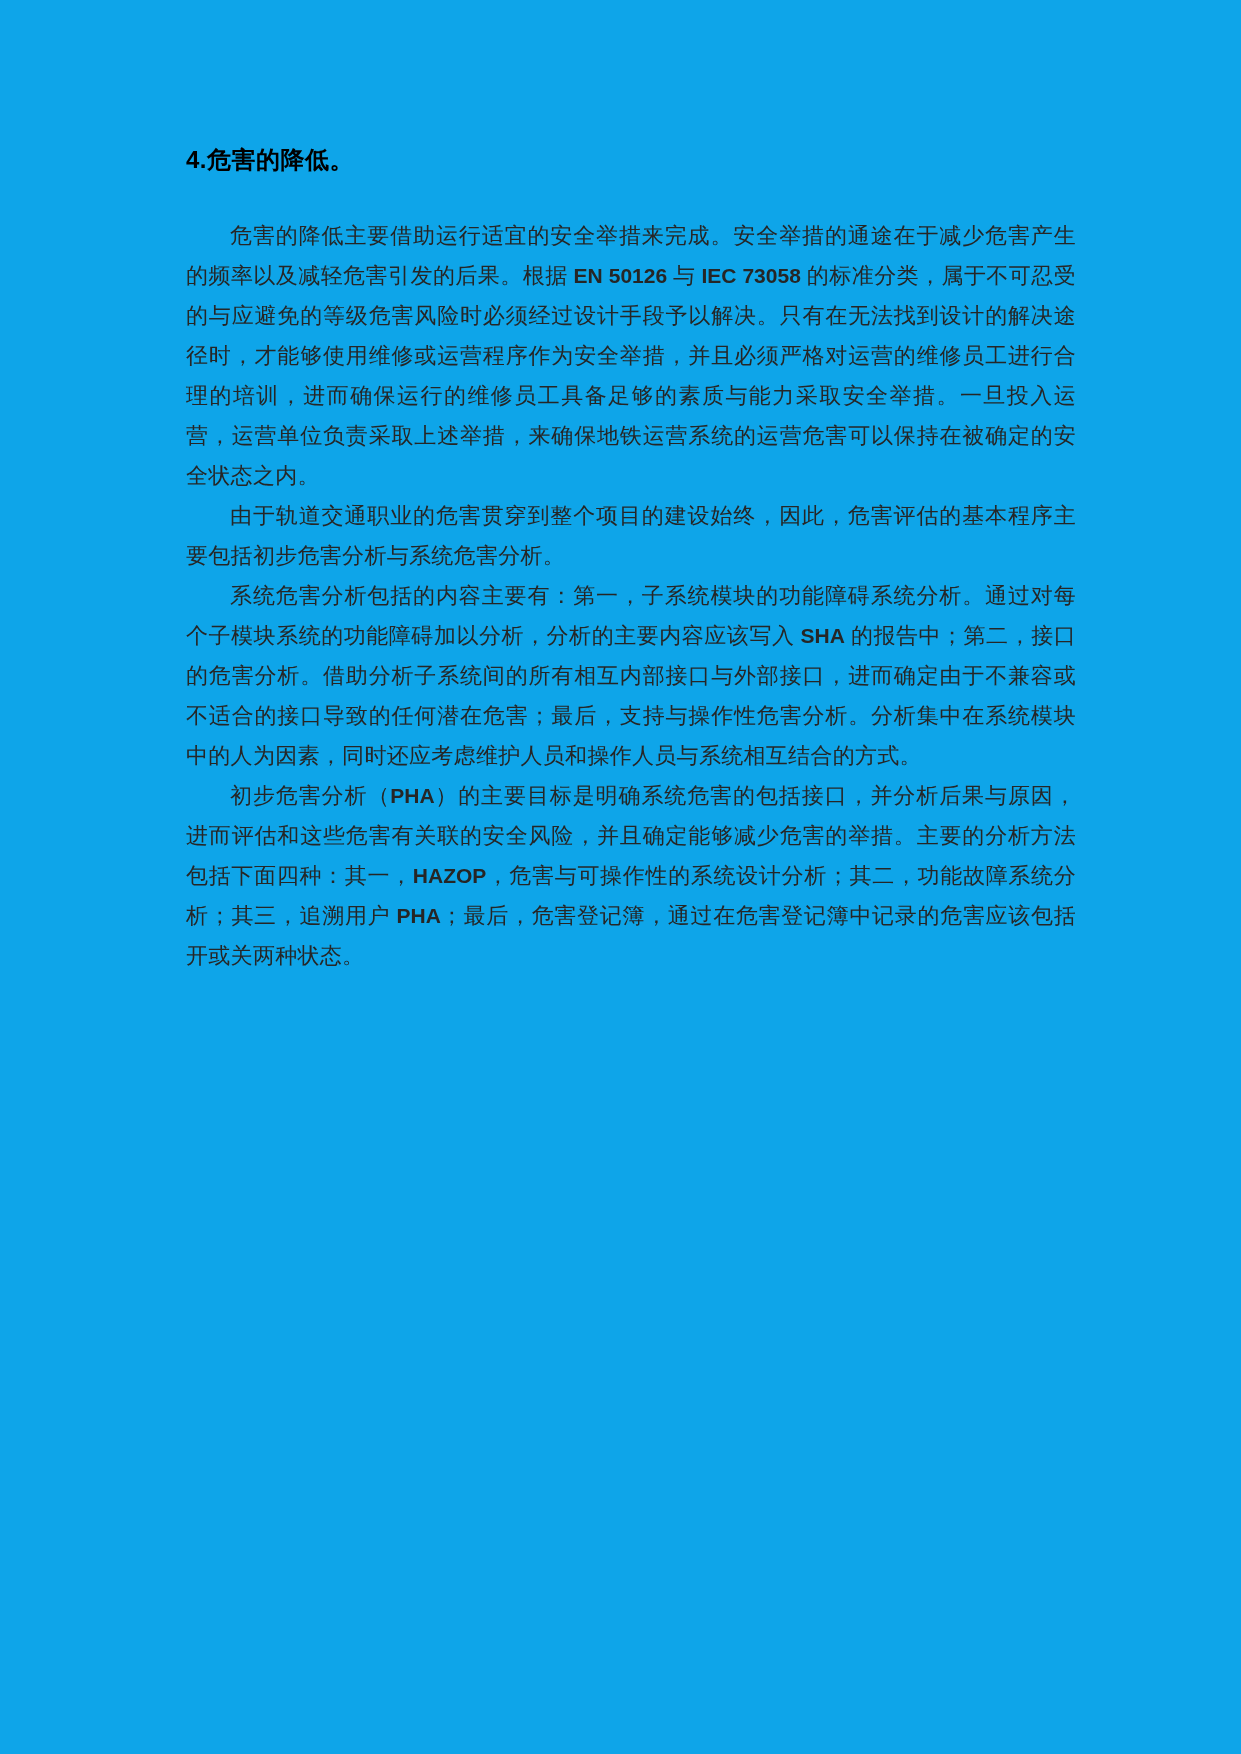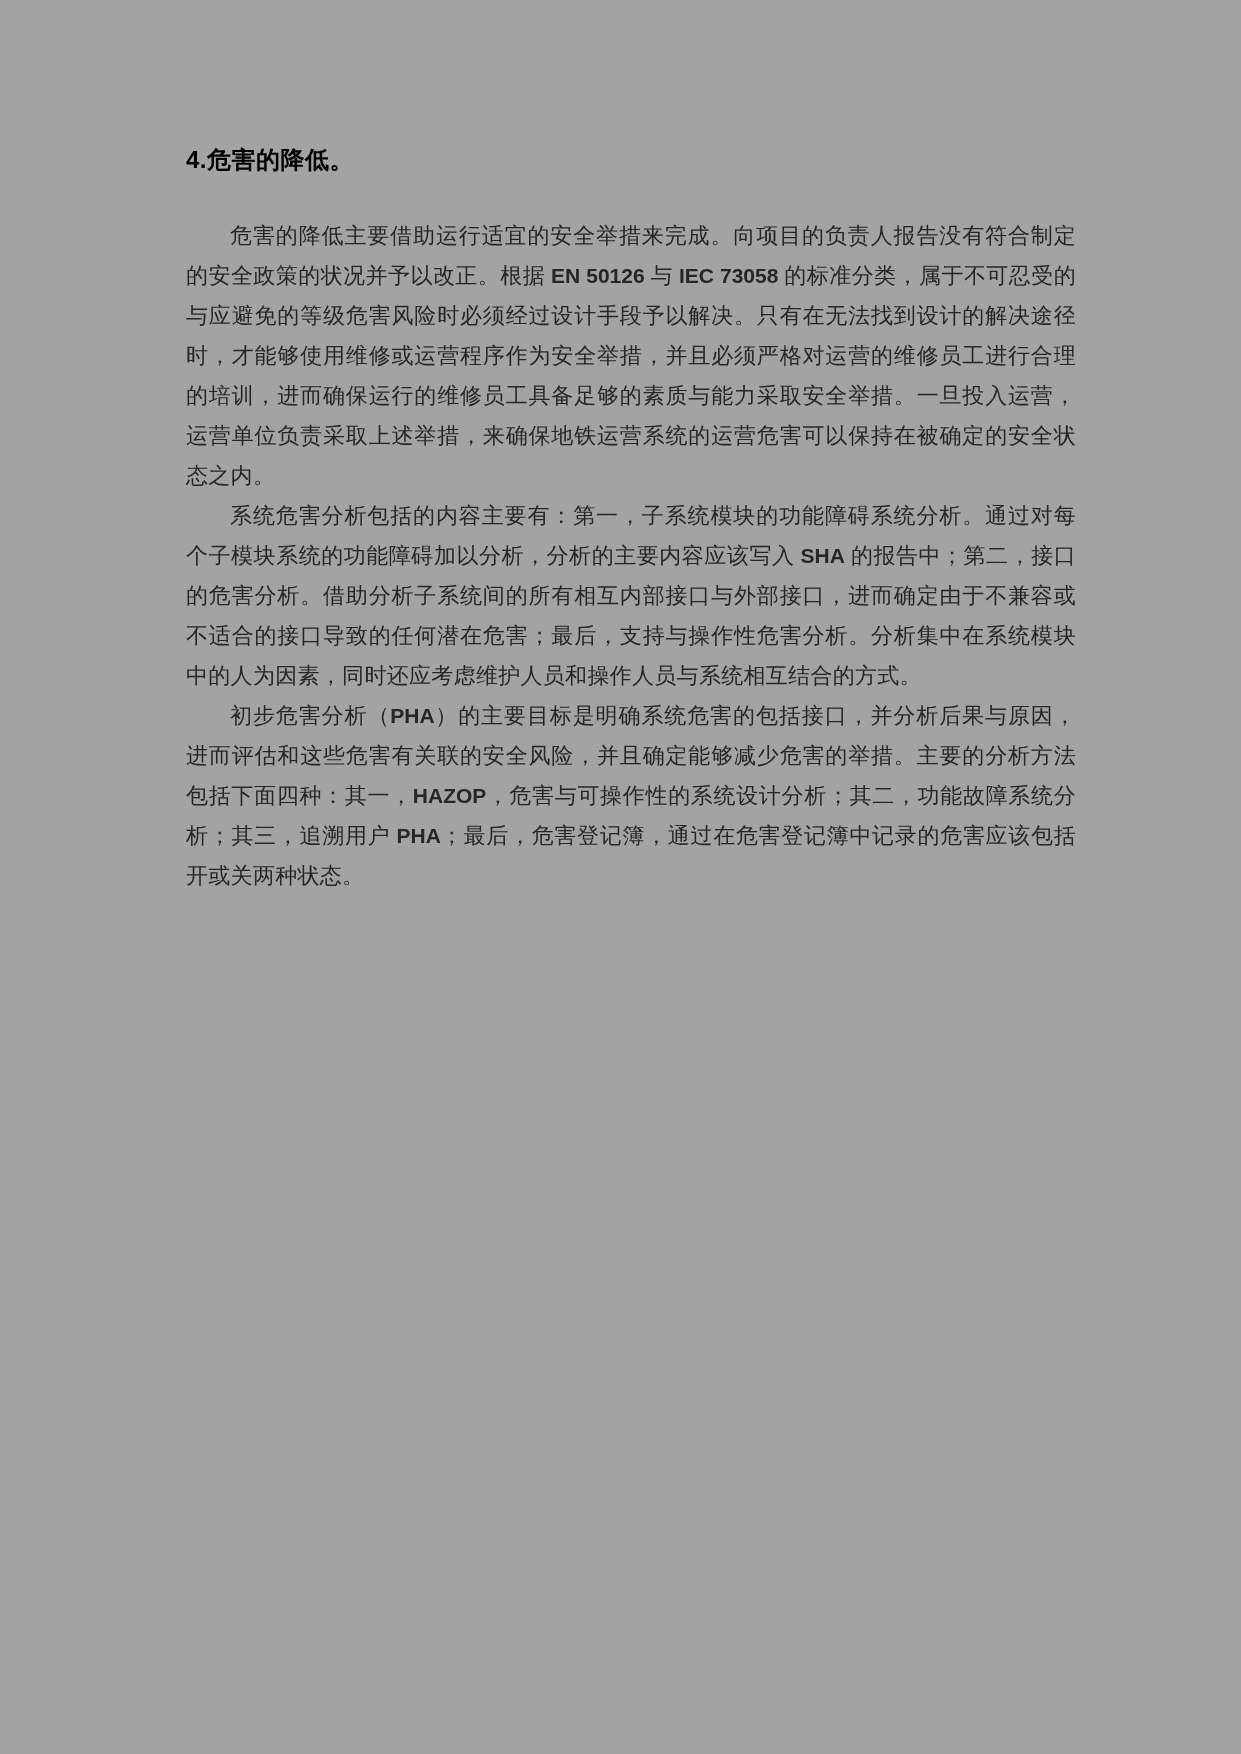--- a/index.html
+++ b/index.html
@@ -11,21 +11,21 @@
     height: 1754px;
     background: #ffffff;
     overflow: hidden;
     font-family: "Liberation Serif", "DejaVu Serif", serif;
   }
   .page {
     box-sizing: border-box;
     width: 1241px;
     height: 1754px;
     padding: 140px 165px 0 186px;
-    background: #a3a3a3;
+    background: #0ea5e9;
   }
   .heading {
     font-family: "Liberation Sans", "DejaVu Sans", sans-serif;
     font-size: 24px;
     font-weight: bold;
     color: #000000;
     line-height: 40px;
     margin: 34px 0 36px 0;
     letter-spacing: 0.5px;
   }
@@ -49,23 +49,24 @@
     letter-spacing: 0;
   }
 </style>
 </head>
 <body>
 
 <div class="page">
 
   <h2 class="heading first">4.危害的降低。</h2>
 
-  <p class="para"><span>危害的降低主要借助运行适宜的安全举措来完成。向项目的负责人报告没有符合制定的安全政策的状况并予以改正。根据 </span><span class="latin">EN 50126</span><span> 与 </span><span class="latin">IEC 73058</span><span> 的标准分类，属于不可忍受的与应避免的等级危害风险时必须经过设计手段予以解决。只有在无法找到设计的解决途径时，才能够使用维修或运营程序作为安全举措，并且必须严格对运营的维修员工进行合理的培训，进而确保运行的维修员工具备足够的素质与能力采取安全举措。一旦投入运营，运营单位负责采取上述举措，来确保地铁运营系统的运营危害可以保持在被确定的安全状态之内。</span></p>
+  <p class="para"><span>危害的降低主要借助运行适宜的安全举措来完成。安全举措的通途在于减少危害产生的频率以及减轻危害引发的后果。根据 </span><span class="latin">EN 50126</span><span> 与 </span><span class="latin">IEC 73058</span><span> 的标准分类，属于不可忍受的与应避免的等级危害风险时必须经过设计手段予以解决。只有在无法找到设计的解决途径时，才能够使用维修或运营程序作为安全举措，并且必须严格对运营的维修员工进行合理的培训，进而确保运行的维修员工具备足够的素质与能力采取安全举措。一旦投入运营，运营单位负责采取上述举措，来确保地铁运营系统的运营危害可以保持在被确定的安全状态之内。</span></p>
 
 
 
 
+  <p class="para"><span>由于轨道交通职业的危害贯穿到整个项目的建设始终，因此，危害评估的基本程序主要包括初步危害分析与系统危害分析。</span></p>
 
   <p class="para"><span>系统危害分析包括的内容主要有：第一，子系统模块的功能障碍系统分析。通过对每个子模块系统的功能障碍加以分析，分析的主要内容应该写入 </span><span class="latin">SHA</span><span> 的报告中；第二，接口的危害分析。借助分析子系统间的所有相互内部接口与外部接口，进而确定由于不兼容或不适合的接口导致的任何潜在危害；最后，支持与操作性危害分析。分析集中在系统模块中的人为因素，同时还应考虑维护人员和操作人员与系统相互结合的方式。</span></p>
 
   <p class="para"><span>初步危害分析（</span><span class="latin">PHA</span><span>）的主要目标是明确系统危害的包括接口，并分析后果与原因，进而评估和这些危害有关联的安全风险，并且确定能够减少危害的举措。主要的分析方法包括下面四种：其一，</span><span class="latin">HAZOP</span><span>，危害与可操作性的系统设计分析；其二，功能故障系统分析；其三，追溯用户 </span><span class="latin">PHA</span><span>；最后，危害登记簿，通过在危害登记簿中记录的危害应该包括开或关两种状态。</span></p>
 
 </div>
 
 </body></html>

